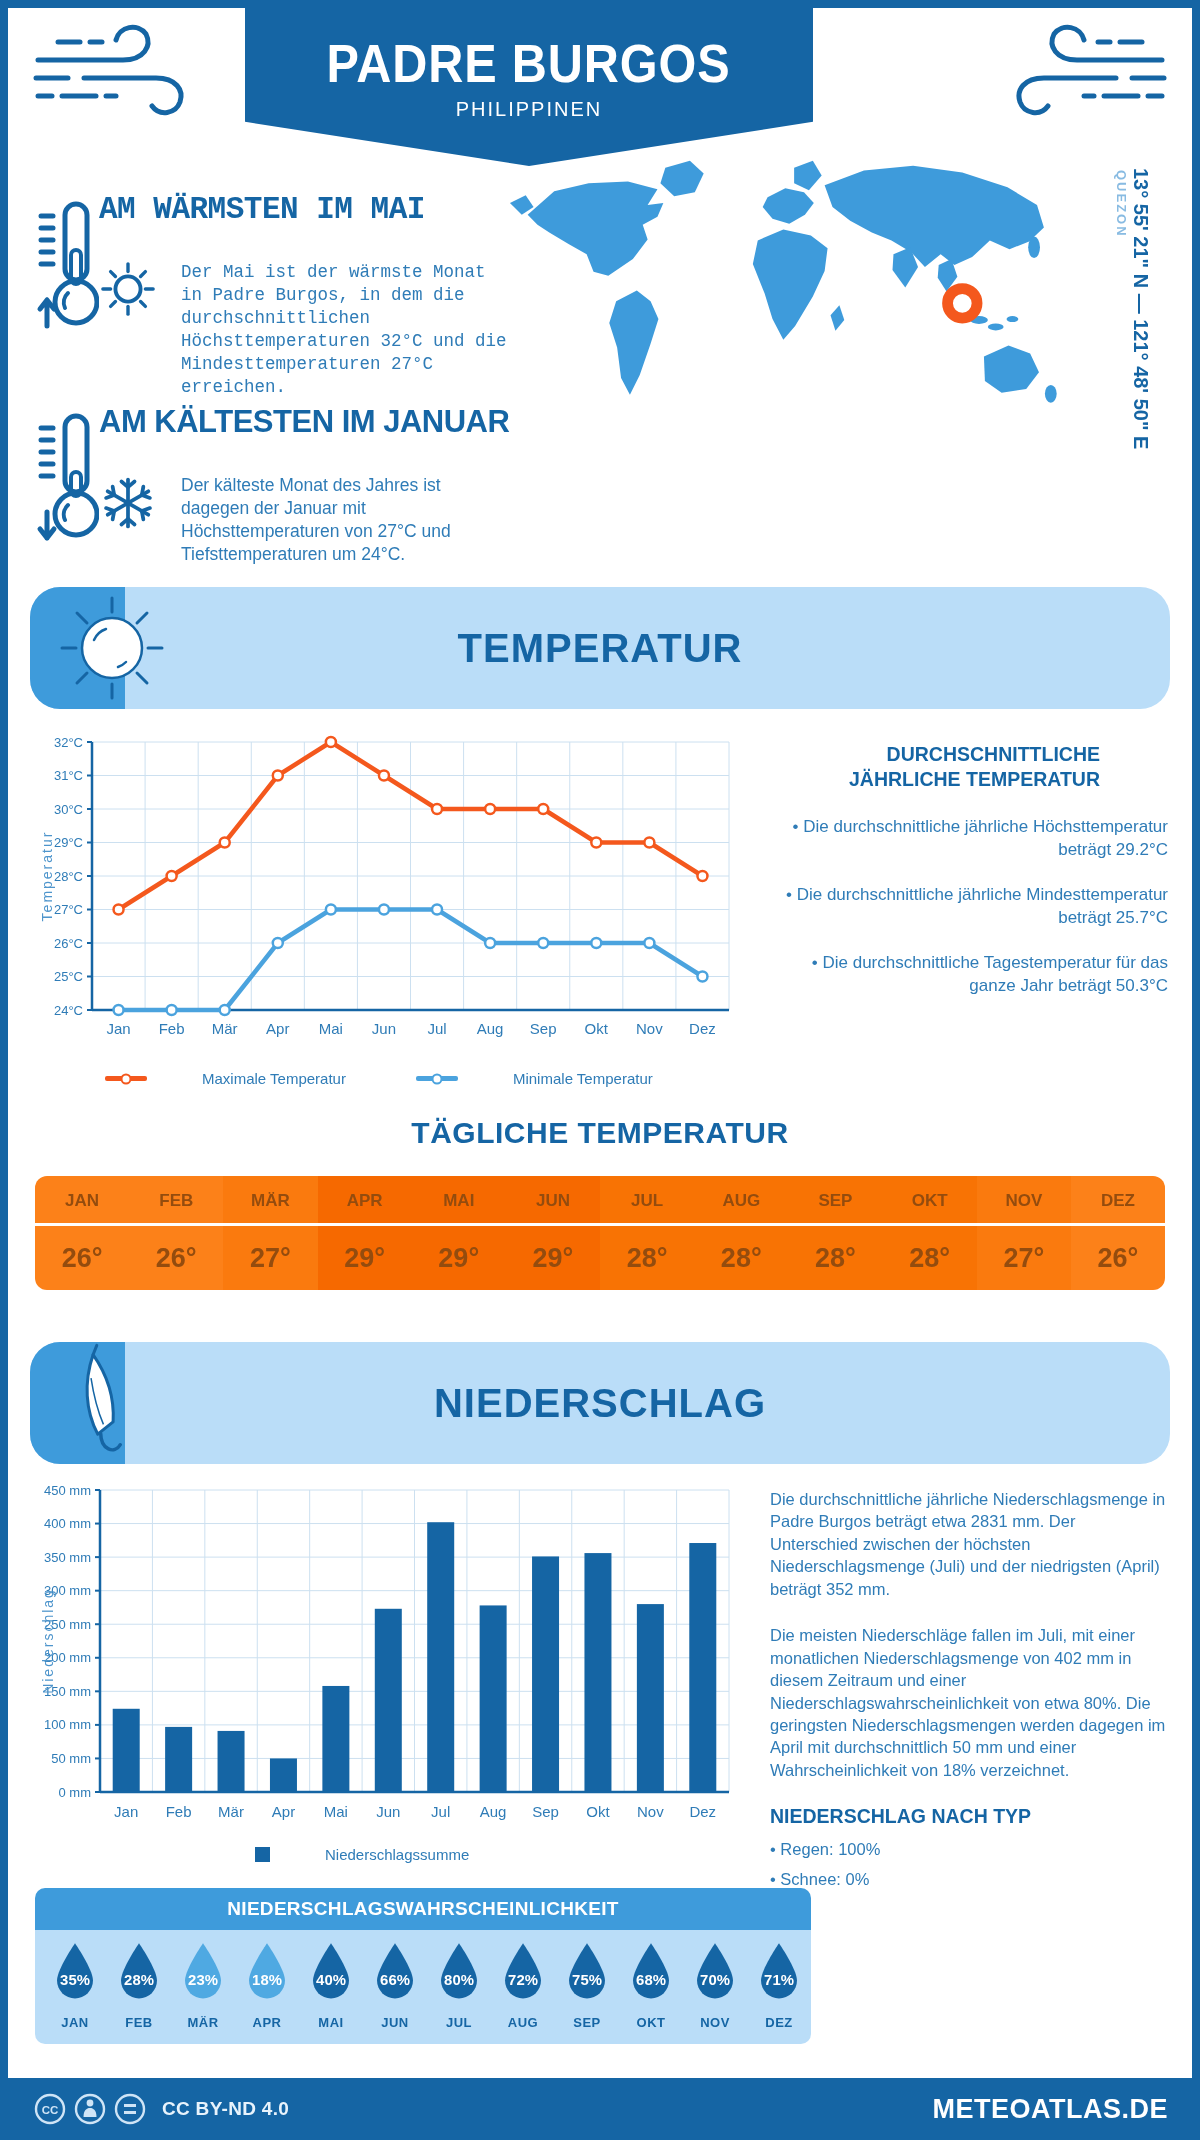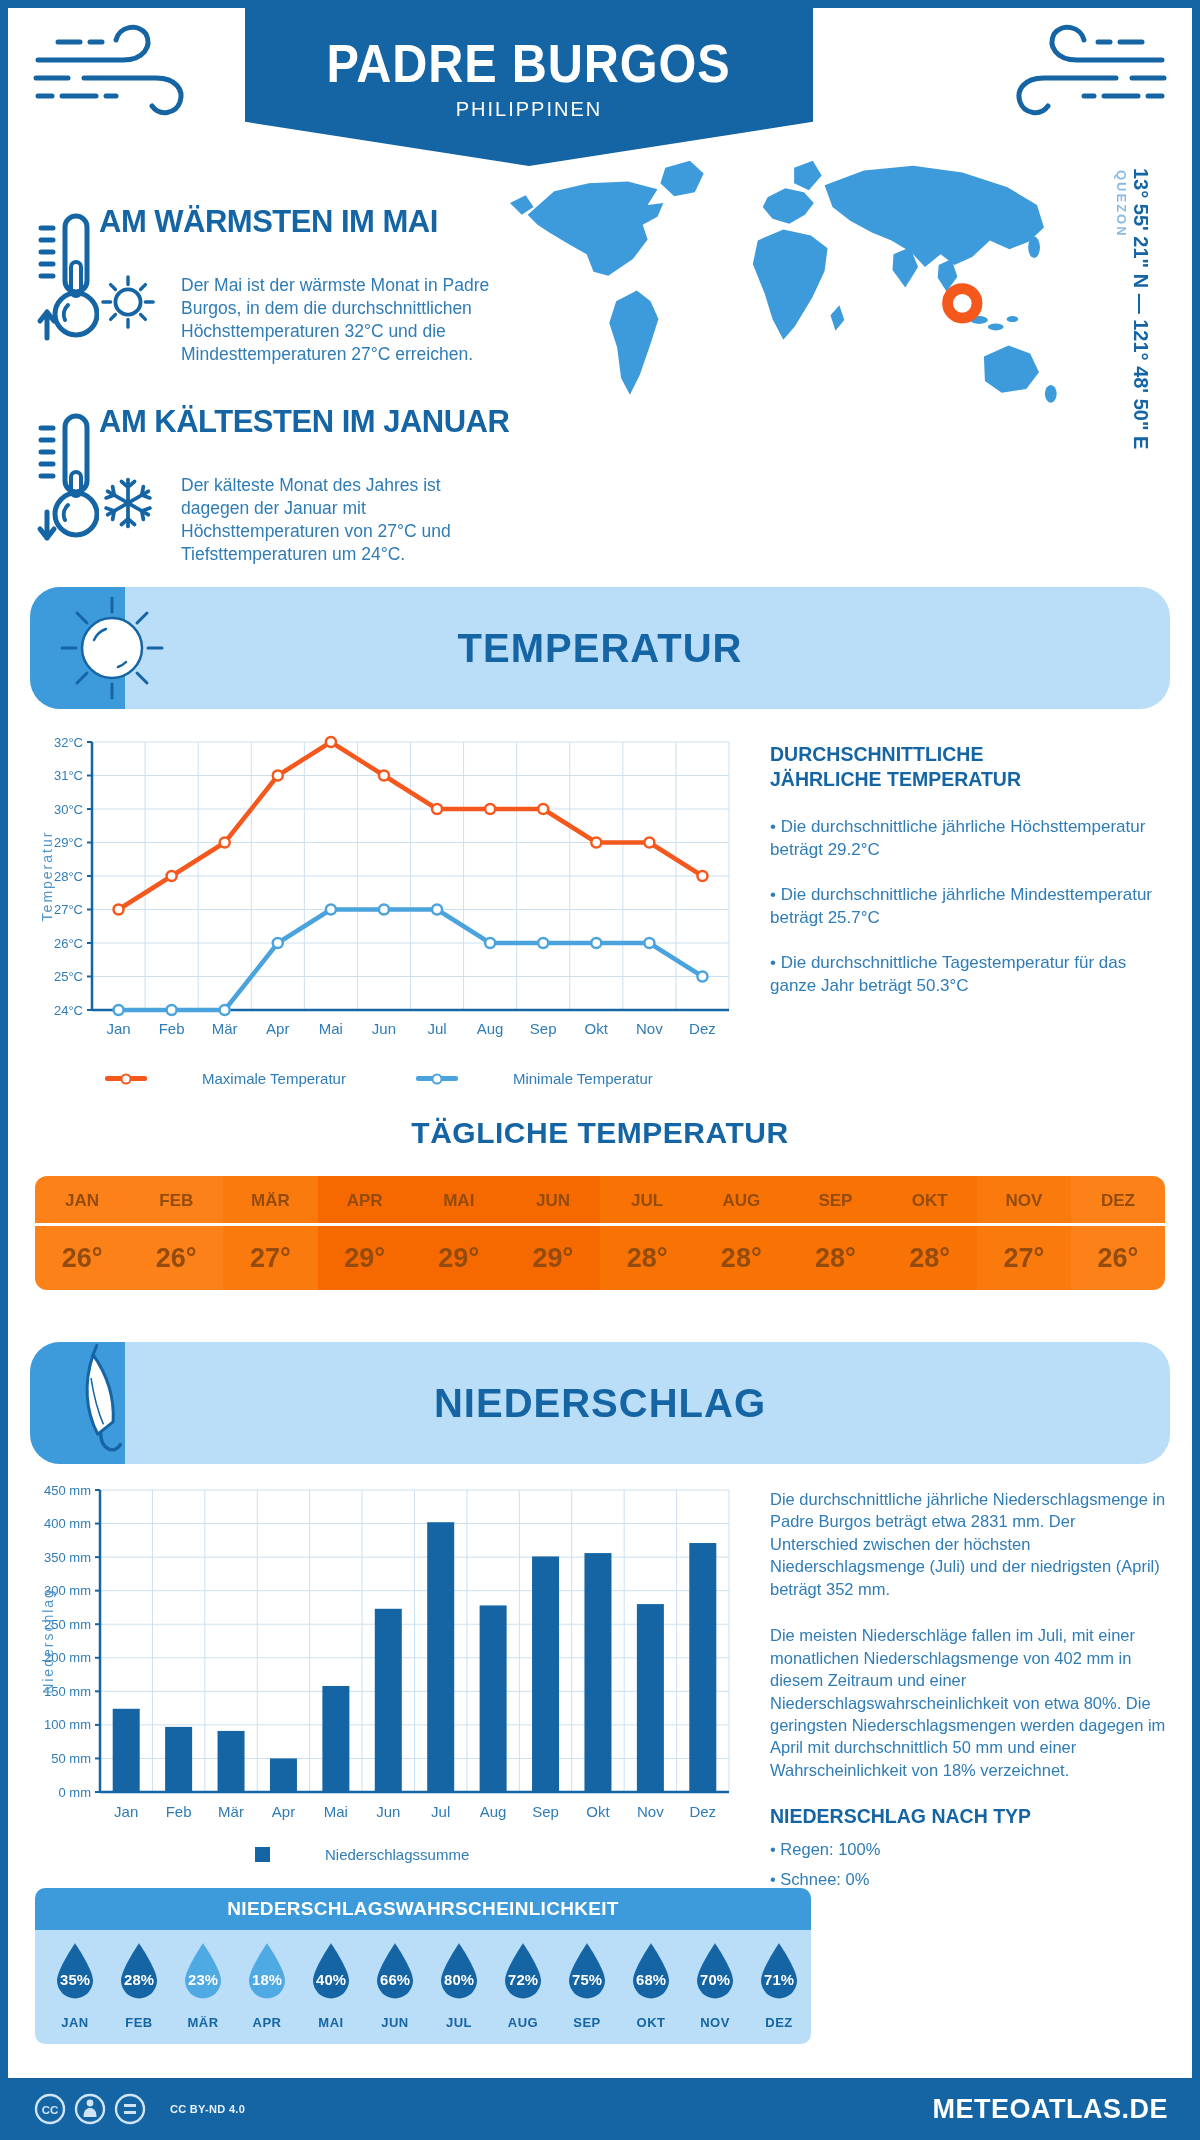--- a/index.html
+++ b/index.html
@@ -14,21 +14,21 @@
   #banner{position:absolute;left:245px;top:8px;width:568px;height:158px;background:#1565A4;
           clip-path:polygon(0 0,100% 0,100% 72%,50% 100%,0 72%);text-align:center;color:#fff;z-index:5;}
   #banner .t{display:inline-block;margin-top:24px;font-size:54px;font-weight:bold;letter-spacing:1px;transform:scaleX(.9);}
   #banner .s{margin-top:4px;font-size:20px;letter-spacing:2px;}
   .wind{position:absolute;top:16px;}
   #wind-left{left:28px;}
   #wind-right{right:28px;transform:scaleX(-1);}
 
   
   .fact{position:absolute;left:35px;width:480px;}
-  #warm{top:204px;}
+  #warm{top:192px;font-family:Liberation Mono, monospace;}
   #cold{top:404px;}
   .therm{position:absolute;left:0;top:6px;}
   .fact h2{margin:0 0 12px 64px;font-size:31px;font-weight:bold;color:#1565A4;letter-spacing:-.5px;}
   .fact .row{display:flex;margin-left:64px;gap:24px;align-items:flex-start;margin-top:32px;}
   .fact p{margin:2px 0 0 0;font-size:17.5px;line-height:1.32;color:#2F7CB7;width:330px;}
 
   #map{position:absolute;left:495px;top:146px;}
   #coords{position:absolute;left:1114px;top:168px;height:330px;writing-mode:vertical-rl;}
   #coords .c1{display:block;font-size:20px;font-weight:bold;color:#1565A4;}
   #coords .c2{display:block;font-size:13px;font-weight:bold;color:#88BBE2;letter-spacing:2px;margin-top:2px;}
@@ -48,21 +48,21 @@
   #precip-chart{position:absolute;left:38px;top:1476px;}
   #precip-legend{position:absolute;left:255px;top:1846px;display:flex;}
   .legend-item{display:flex;align-items:center;gap:10px;}
   .legend-label{font-size:15px;color:#2F7CB7;margin-left:45px;}
   .lswatch{position:relative;width:42px;height:4.5px;border-radius:2px;display:inline-block;}
   .lring{position:absolute;left:50%;top:50%;width:7px;height:7px;background:#fff;border:2.5px solid;border-radius:50%;transform:translate(-50%,-50%);}
   .bswatch{width:15px;height:15px;display:inline-block;}
 
   
   .aside{position:absolute;left:770px;width:398px;}
-  #annual{top:742px;}
+  #annual{top:742px;text-align:right;}
   #precip-aside{top:1488px;}
   .aside h3{margin:0 0 22px 0;font-size:19.5px;font-weight:bold;color:#1565A4;line-height:1.3;width:330px;}
   .aside p{margin:0 0 22px 0;font-size:17px;line-height:1.36;color:#2F7CB7;}
   #precip-aside p{font-size:16.5px;margin-bottom:24px;}
   #precip-aside h4{margin:4px 0 10px 0;font-size:19.5px;font-weight:bold;color:#1565A4;}
   #precip-aside .tb{margin:0 0 7px 0;}
 
   
   #daily-title{position:absolute;left:0;right:0;top:1116px;text-align:center;font-size:30px;font-weight:bold;color:#1565A4;letter-spacing:.5px;}
   #daily-table{position:absolute;left:35px;top:1176px;width:1130px;height:114px;display:flex;border-radius:12px;overflow:hidden;}
@@ -75,21 +75,21 @@
   .prob-head{height:42px;background:#3E9BDB;border-radius:10px 10px 0 0;color:#fff;text-align:center;
              line-height:42px;font-weight:bold;font-size:19px;letter-spacing:.3px;}
   .prob-body{background:#BADDF8;border-radius:0 0 10px 10px;display:flex;padding:12px 0 14px 8px;}
   .dropcol{flex:1;text-align:center;}
   .dropcol .dm{margin-top:7px;font-size:13px;font-weight:bold;color:#1565A4;letter-spacing:.5px;}
 
   
   #footer{position:absolute;left:0;top:2078px;width:1200px;height:62px;background:#1565A4;z-index:60;
           display:flex;align-items:center;justify-content:space-between;padding:0 32px;box-sizing:border-box;}
   #footer .lic{display:flex;align-items:center;gap:12px;}
-  #footer .lic-label{color:#E8F3FC;font-size:11px;font-weight:bold;letter-spacing:.3px;margin-left:8px;}
+  #footer .lic-label{color:#E8F3FC;font-size:19px;font-weight:bold;letter-spacing:.3px;}
   #footer .site{color:#fff;font-size:27px;font-weight:bold;letter-spacing:.5px;}
 </style>
 </head>
 <body>
 
 <div id="frame-top" class="frame"></div>
 <div id="frame-left" class="frame"></div>
 <div id="frame-right" class="frame"></div>
 
 <svg id="wind-left" class="wind" width="175" height="112" viewBox="0 0 175 112" fill="none" stroke="#1565A4" stroke-width="5" stroke-linecap="round">

